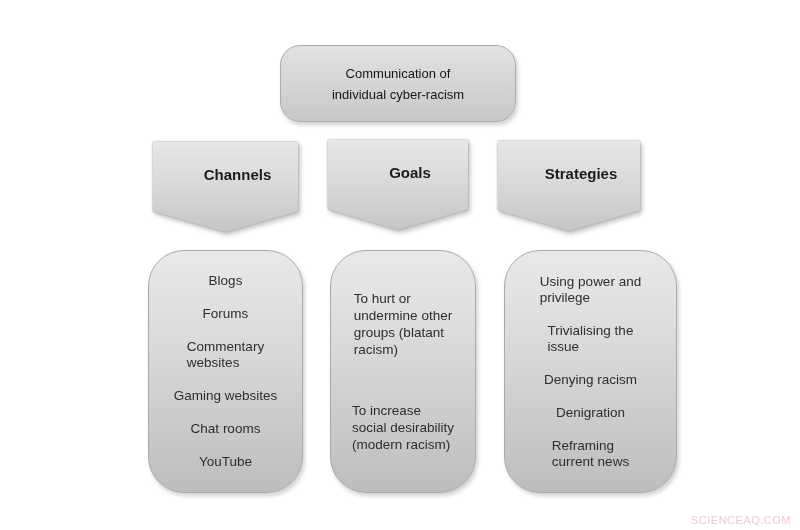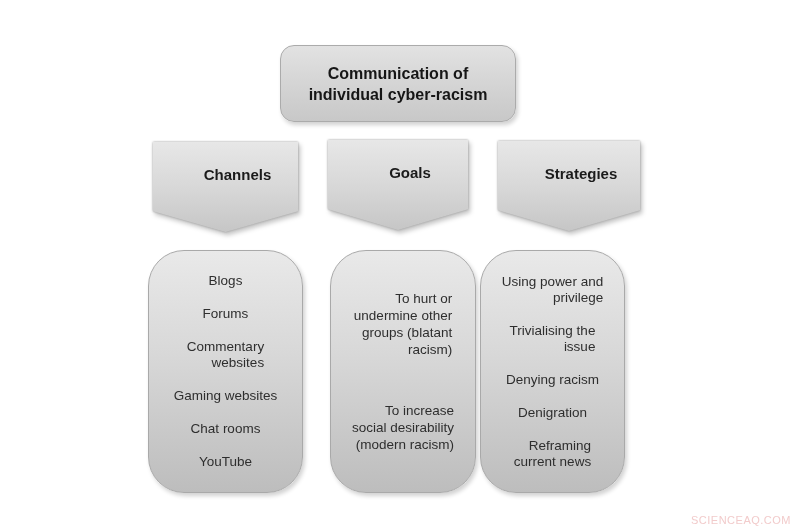--- a/index.html
+++ b/index.html
@@ -17,30 +17,30 @@
   }
 
   
   .rootbox {
     position: absolute;
     left: 280px;
     top: 45px;
     width: 236px;
     height: 77px;
     box-sizing: border-box;
-    border-radius: 14px;
+    border-radius: 20px;
     background: linear-gradient(180deg, #e2e2e2 0%, #d6d6d6 45%, #c8c8c8 100%);
     border: 1px solid #ababab;
     box-shadow: 2px 3px 4px rgba(0,0,0,0.18);
     display: flex;
     align-items: center;
     justify-content: center;
     text-align: center;
-    font-size: 16px;
-    font-weight: bold;
+    font-size: 13px;
+    font-weight: normal;
     line-height: 21px;
     color: #161616;
     white-space: pre-line;
   }
 
   
   .banner-wrap {
     position: absolute;
     filter: drop-shadow(0 0 1px #9a9a9a) drop-shadow(2px 3px 2px rgba(0,0,0,0.22));
   }
@@ -71,29 +71,29 @@
     box-sizing: border-box;
     border-radius: 36px;
     background: linear-gradient(180deg, #e9e9e9 0%, #d7d7d7 45%, #bdbdbd 100%);
     border: 1px solid #a9a9a9;
     box-shadow: 2px 3px 4px rgba(0,0,0,0.18);
     display: flex;
     flex-direction: column;
     align-items: center;
     justify-content: center;
     gap: 17px;
-    text-align: right;
+    text-align: left;
     font-size: 13.5px;
     line-height: 16px;
     color: #2e2e2e;
     padding: 10px 6px;
   }
   .pos-box-channels   { left: 148px; width: 155px; }
   .pos-box-goals      { left: 330px; width: 146px; gap: 44px; line-height: 17px; }
-  .pos-box-strategies { left: 480px; width: 145px; }
+  .pos-box-strategies { left: 504px; width: 173px; }
   .item { white-space: pre-line; }
 
   
   .watermark {
     position: absolute;
     right: 9px;
     bottom: 4px;
     font-size: 11px;
     letter-spacing: 0.5px;
     color: #f2cbcb;

